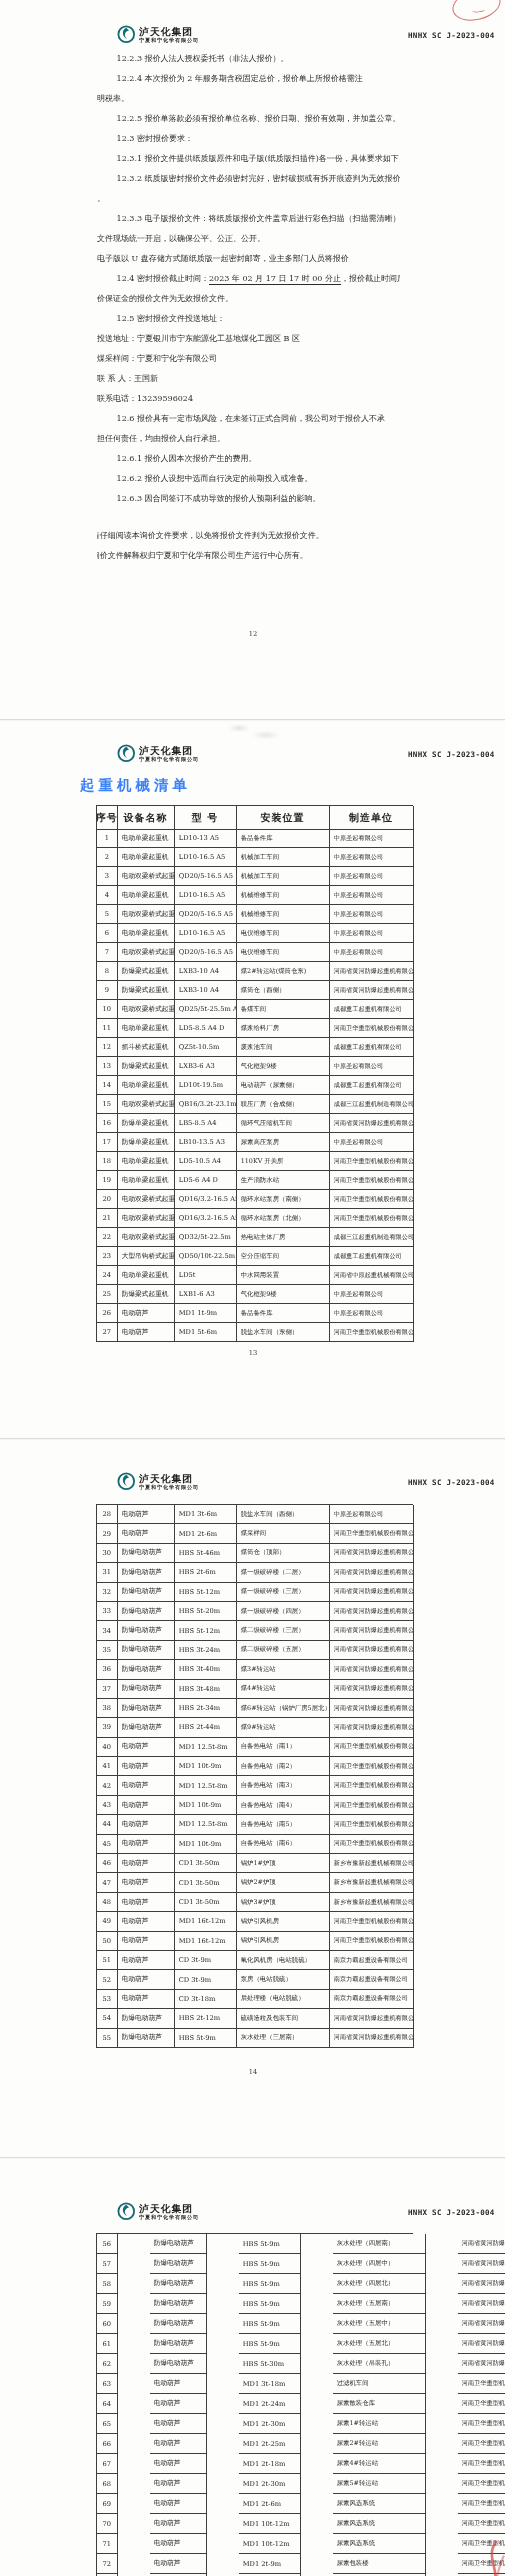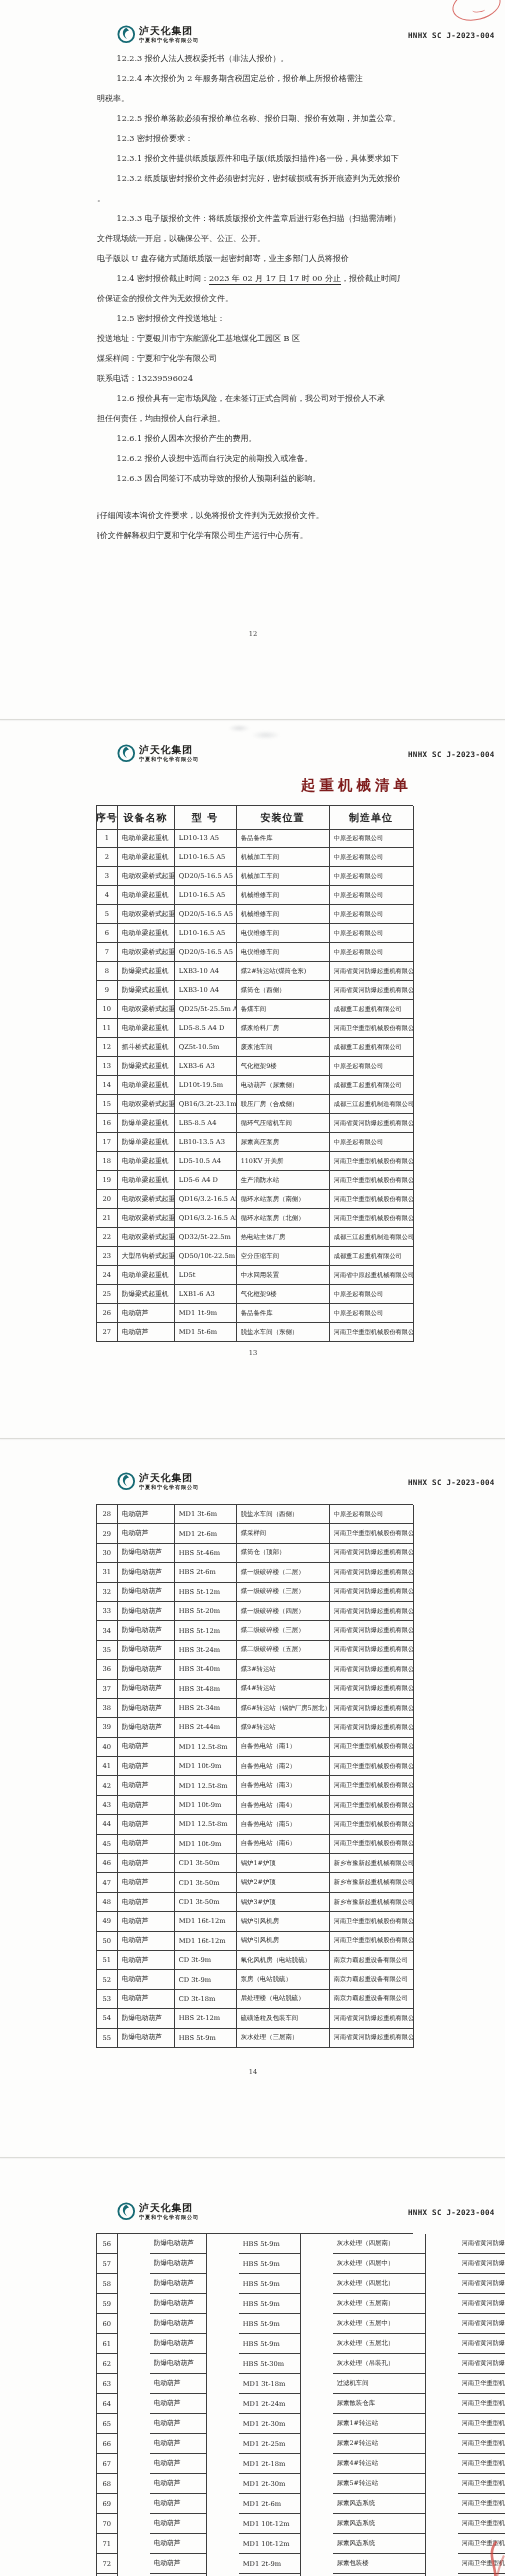--- a/index.html
+++ b/index.html
@@ -1,42 +1,42 @@
 <!DOCTYPE html>
 <html style="font-size:8.2px"><head>
 <meta charset="utf-8">
 <style>
   html,body{margin:0;padding:0;background:#f4f4f2;}
   #canvas{position:relative;width:506px;height:2876px;background:#fdfdfc;overflow:hidden;
           font-family:"DejaVu Serif","Liberation Serif",serif;color:#2b2b2b;}
   .page-sep{position:absolute;left:0;width:506px;height:1px;background:#dcdcd8;box-shadow:0 0.5px 1px rgba(0,0,0,.08);}
   
   .pageheader{position:absolute;left:117px;width:289px;height:30px;}
-  .logo{position:absolute;left:0;top:0;display:flex;align-items:center;}
+  .logo{position:absolute;left:0;top:0;display:flex;align-items:flex-end;}
   .logo svg{width:18.5px;height:18.5px;margin-right:3.6px;}
   .logo-text{display:flex;flex-direction:column;}
   .logo-title{font-family:"Liberation Sans","DejaVu Sans",sans-serif;font-weight:900;font-size:9.8px;
               letter-spacing:1px;color:#1e1e1c;line-height:11.3px;}
   .logo-sub{font-family:"Liberation Sans","DejaVu Sans",sans-serif;font-weight:700;font-size:5.2px;
             letter-spacing:0.8px;color:#2a2a28;line-height:6.7px;}
   .docnum{position:absolute;right:-126px;top:6.2px;width:124px;text-align:left;
           font-family:"DejaVu Sans Mono","Liberation Mono",monospace;font-size:7.5px;
           font-weight:700;letter-spacing:0.3px;color:#262626;}
   
   #p1text{position:absolute;left:97px;top:49px;width:303px;overflow:hidden;}
   .p1line{white-space:nowrap;line-height:20px;height:20px;font-size:8px;overflow:hidden;}
   .p1line.ind{padding-left:19.6px;}
   .p1line.bull{margin-left:-11.3px;}
   .p1line.gap{margin-top:17px;}
   .p1line .u{border-bottom:0.8px solid #2b2b2b;padding-bottom:0.5px;}
   .pagenum{position:absolute;left:0;width:506px;text-align:center;font-size:6.7px;color:#3a3a3a;
            font-family:"DejaVu Serif",serif;}
   
-  #list-title{position:absolute;left:96px;top:776px;width:316px;text-align:right;
-              font-size:14.4px;font-weight:700;letter-spacing:4.1px;color:#7f1d1d;}
+  #list-title{position:absolute;left:80px;top:776px;width:316px;text-align:left;
+              font-size:14.4px;font-weight:700;letter-spacing:4.1px;color:#3b82f6;}
   
   .mtable{position:absolute;left:96px;width:316px;border-left:0.7px solid #3e3e3e;border-top:0.7px solid #3e3e3e;}
   .t-row{display:grid;grid-template-columns:20.6px 57px 62px 93px 84px;}
   .t-cell{border-right:0.7px solid #3e3e3e;border-bottom:0.7px solid #3e3e3e;
           overflow:hidden;white-space:nowrap;display:flex;align-items:center;
           font-size:6.7px;color:#262626;padding:0 0 0 4.1px;}
   .t-cell:first-child{justify-content:center;padding:0;}
   .t-cell:nth-child(4){font-size:6.4px;}
   .t-cell:nth-child(5){font-size:6.2px;}
   .t-head .t-cell{justify-content:center;padding:0;font-weight:700;font-size:10px;letter-spacing:1px;}
@@ -89,20 +89,21 @@
       <div class="p1line ind"><span>12.3.2 纸质版密封报价文件必须密封完好，密封破损或有拆开痕迹判为无效报价文件</span></div>
       <div class="p1line flush"><span>。</span></div>
       <div class="p1line ind"><span>12.3.3 电子版报价文件：将纸质版报价文件盖章后进行彩色扫描（扫描需清晰），</span></div>
       <div class="p1line flush"><span>文件现场统一开启，以确保公平、公正、公开。</span></div>
       <div class="p1line flush"><span>电子版以 U 盘存储方式随纸质版一起密封邮寄，业主多部门人员将报价</span></div>
       <div class="p1line ind"><span>12.4 密封报价截止时间：</span><span class="u">2023 年 02 月 17 日 17 时 00 分止</span><span>，报价截止时间后送达的报价文件及未缴纳报</span></div>
       <div class="p1line flush"><span>价保证金的报价文件为无效报价文件。</span></div>
       <div class="p1line ind"><span>12.5 密封报价文件投送地址：</span></div>
       <div class="p1line flush"><span>投送地址：宁夏银川市宁东能源化工基地煤化工园区 B 区</span></div>
       <div class="p1line flush"><span>煤采样间：宁夏和宁化学有限公司</span></div>
+      <div class="p1line flush"><span>联 系 人：王国新</span></div>
       <div class="p1line flush"><span>联系电话：13239596024</span></div>
       <div class="p1line ind"><span>12.6 报价具有一定市场风险，在未签订正式合同前，我公司对于报价人不承</span></div>
       <div class="p1line flush"><span>担任何责任，均由报价人自行承担。</span></div>
       <div class="p1line ind"><span>12.6.1 报价人因本次报价产生的费用。</span></div>
       <div class="p1line ind"><span>12.6.2 报价人设想中选而自行决定的前期投入或准备。</span></div>
       <div class="p1line ind"><span>12.6.3 因合同签订不成功导致的报价人预期利益的影响。</span></div>
       <div class="p1line bull gap"><span>◆请仔细阅读本询价文件要求，以免将报价文件判为无效报价文件。</span></div>
       <div class="p1line bull"><span>◆询价文件解释权归宁夏和宁化学有限公司生产运行中心所有。</span></div>
     </div>
   <div class="pagenum" style="top:630px;">12</div>

